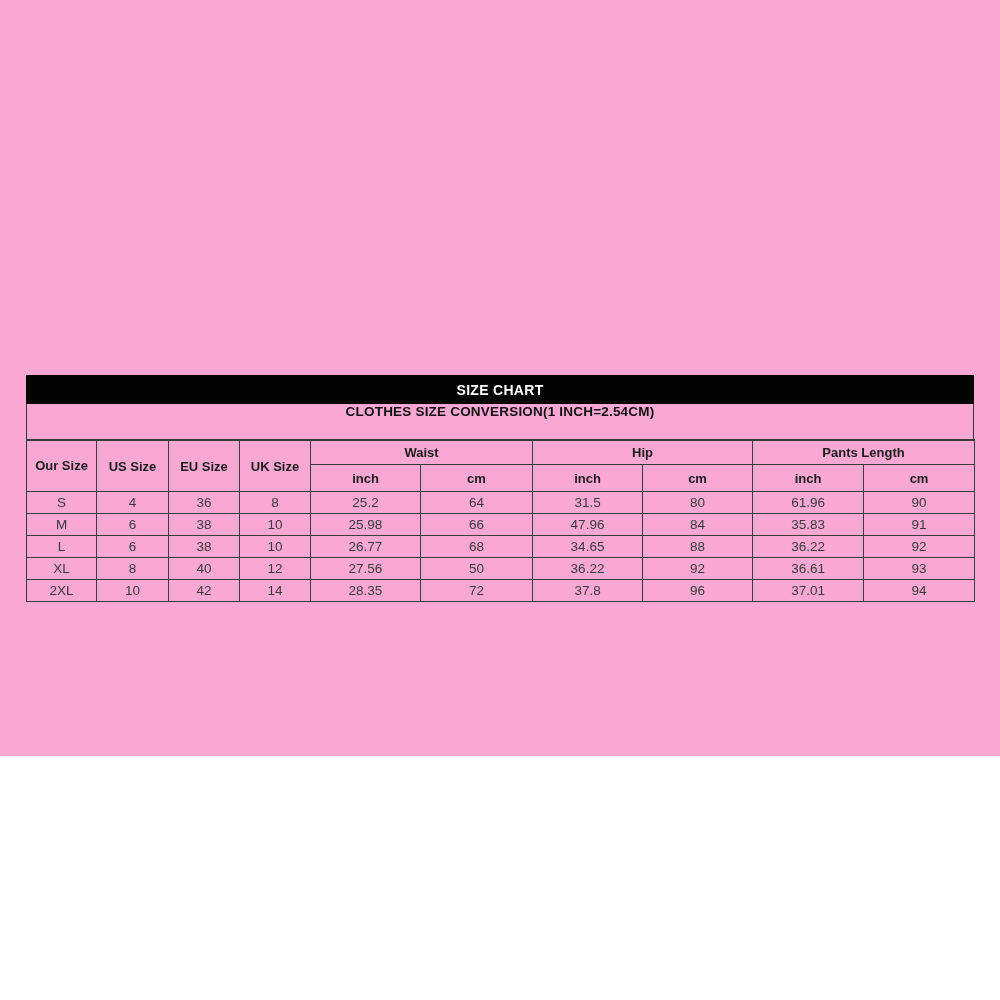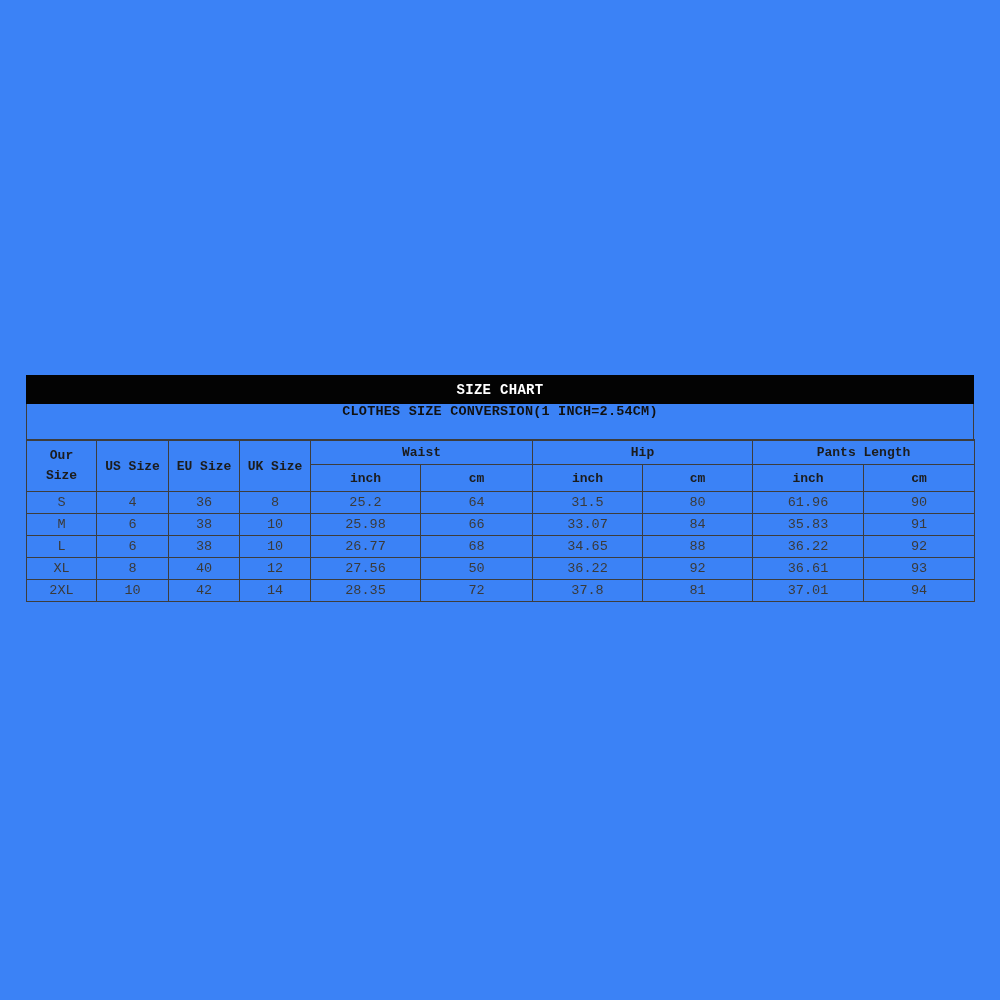--- a/index.html
+++ b/index.html
@@ -6,24 +6,23 @@
     margin: 0;
     padding: 0;
     background: #ffffff;
     width: 1000px;
     height: 1000px;
     font-family: "Liberation Sans", sans-serif;
   }
   .page {
     position: relative;
     width: 1000px;
-    height: 1000px;
-    background: #3b82f6;
+    height: 756px;
+    background: #f9a8d4;
     overflow: hidden;
-    font-family: Liberation Mono, monospace;
   }
   .size-chart {
     position: absolute;
     left: 26px;
     top: 375px;
     width: 948px;
   }
   .title-bar {
     box-sizing: border-box;
     width: 100%;
@@ -139,21 +138,21 @@
           <td>61.96</td>
           <td>90</td>
         </tr>
         <tr>
           <td>M</td>
           <td>6</td>
           <td>38</td>
           <td>10</td>
           <td>25.98</td>
           <td>66</td>
-          <td>33.07</td>
+          <td>47.96</td>
           <td>84</td>
           <td>35.83</td>
           <td>91</td>
         </tr>
         <tr>
           <td>L</td>
           <td>6</td>
           <td>38</td>
           <td>10</td>
           <td>26.77</td>
@@ -176,21 +175,21 @@
           <td>93</td>
         </tr>
         <tr>
           <td>2XL</td>
           <td>10</td>
           <td>42</td>
           <td>14</td>
           <td>28.35</td>
           <td>72</td>
           <td>37.8</td>
-          <td>81</td>
+          <td>96</td>
           <td>37.01</td>
           <td>94</td>
         </tr>
       </tbody>
     </table>
 
   </div>
 </div>
 
 </body></html>

